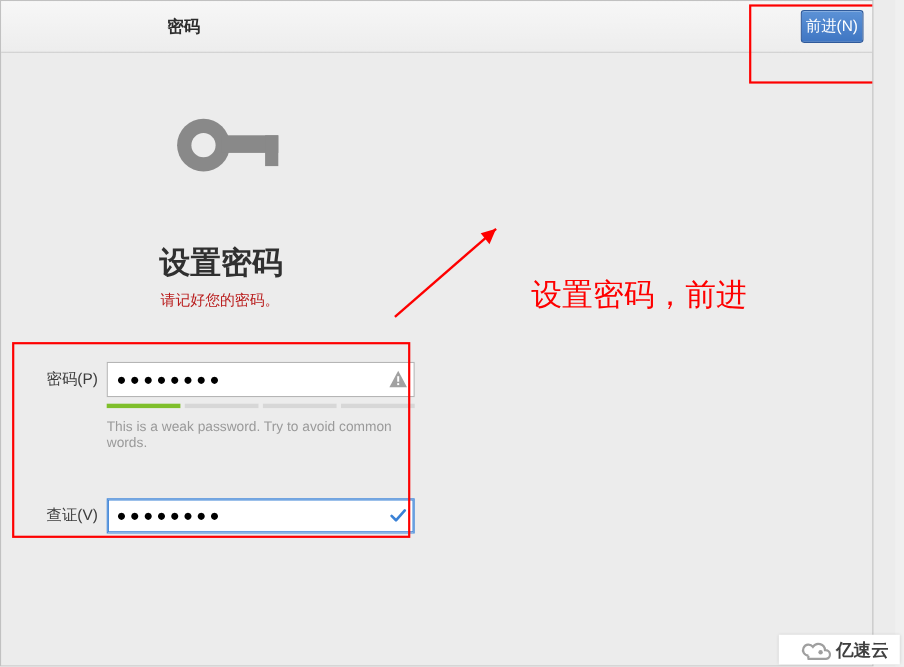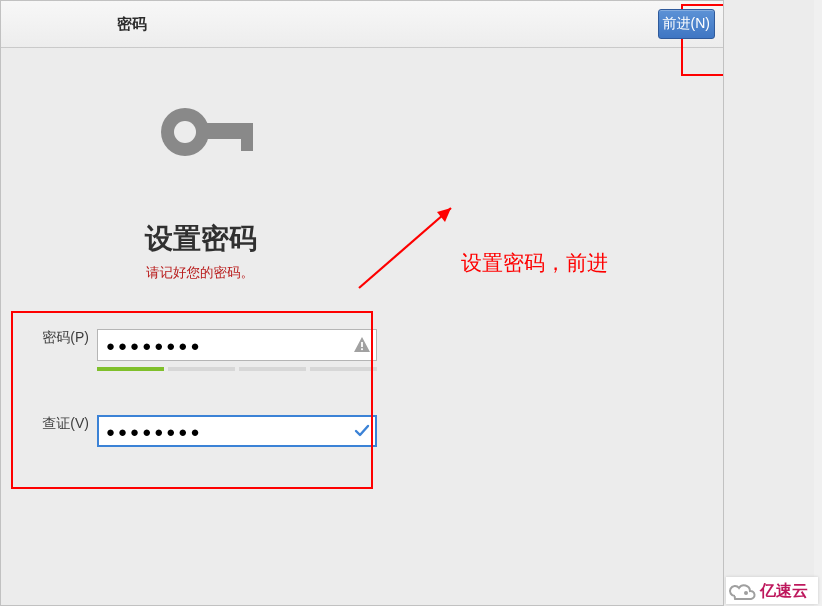--- a/index.html
+++ b/index.html
@@ -5,21 +5,21 @@
     * { box-sizing: border-box; margin: 0; padding: 0; }
     body {
       font-family: "Microsoft YaHei", "PingFang SC", sans-serif;
       background: #ececec;
       width: 822px;
       height: 606px;
       position: relative;
       overflow: hidden;
     }
     .window {
-      width: 724px;
+      width: 794px;
       height: 606px;
       background: #ececec;
       border: 1px solid rgba(0,0,0,0.18);
       position: relative;
       overflow: hidden;
     }
     .titlebar {
       height: 47px;
       background: linear-gradient(#f7f7f7,#ededed);
       border-bottom: 1px solid rgba(0,0,0,0.18);
@@ -74,20 +74,21 @@
       left: 113px; top: 216px;
       font-size: 13.5px;
       color: #b91c1c;
     }
     .form-area {
       position: absolute;
       left: 0; top: 281px;
     }
     .row {
       display: flex;
+      align-items: center;
       margin-bottom: 6px;
     }
     .field-label {
       width: 60px;
       margin-left: -4px;
       text-align: right;
       font-size: 14px;
       color: #3d3d3d;
       margin-right: 8px;
       white-space: nowrap;
@@ -156,34 +157,34 @@
       border: 2px solid #fe0000;
       pointer-events: none;
     }
     .anno-arrow {
       position: absolute;
       left: 350px; top: 195px;
       pointer-events: none;
     }
     .anno-text {
       position: absolute;
-      left: 460px; top: 248px;
-      font-size: 21px;
+      left: 482px; top: 248px;
+      font-size: 28px;
       color: #fe0000;
       font-family: "Simsun","Microsoft YaHei",serif;
     }
     .watermark {
       position: absolute;
       right: 4px; bottom: 2px;
       display:flex;align-items:center;gap:4px;
-      color:#be185d;
+      color:#404040;
       font-size:16px;
       font-weight:600;
       background: #fff;
-      padding: 4px 10px 2px 2px;
+      padding: 4px 10px 2px 20px;
       box-shadow: 0 0 3px rgba(0,0,0,0.15);
     }
     .scrollbar-stub{
       position:absolute; right:0; top:0; width:8px; height:606px;
       background:#f0f0f0;
     }
   </style>
 </head>
 <body>
 
@@ -226,20 +227,21 @@
         </div>
       </div>
 
       <div class="strength-bar">
         <div class="strength-seg on"></div>
         <div class="strength-seg"></div>
         <div class="strength-seg"></div>
         <div class="strength-seg"></div>
       </div>
 
+      <div class="hint">This is a weak password. Try to avoid common words.</div>
 
       <div class="row verify-row">
         <div class="field-label">查证(V)</div>
         <div class="input-wrap">
           <input type="text" class="pw-input focused" readonly="" value="●●●●●●●●" style="">
           <span class="right-indicator">
             <svg width="16" height="16" viewBox="0 0 16 16">
               <path d="M2 8 L6 12 L14 3" stroke="#3b82d6" stroke-width="2.4" fill="none" stroke-linecap="round" stroke-linejoin="round"></path>
             </svg>
           </span>

